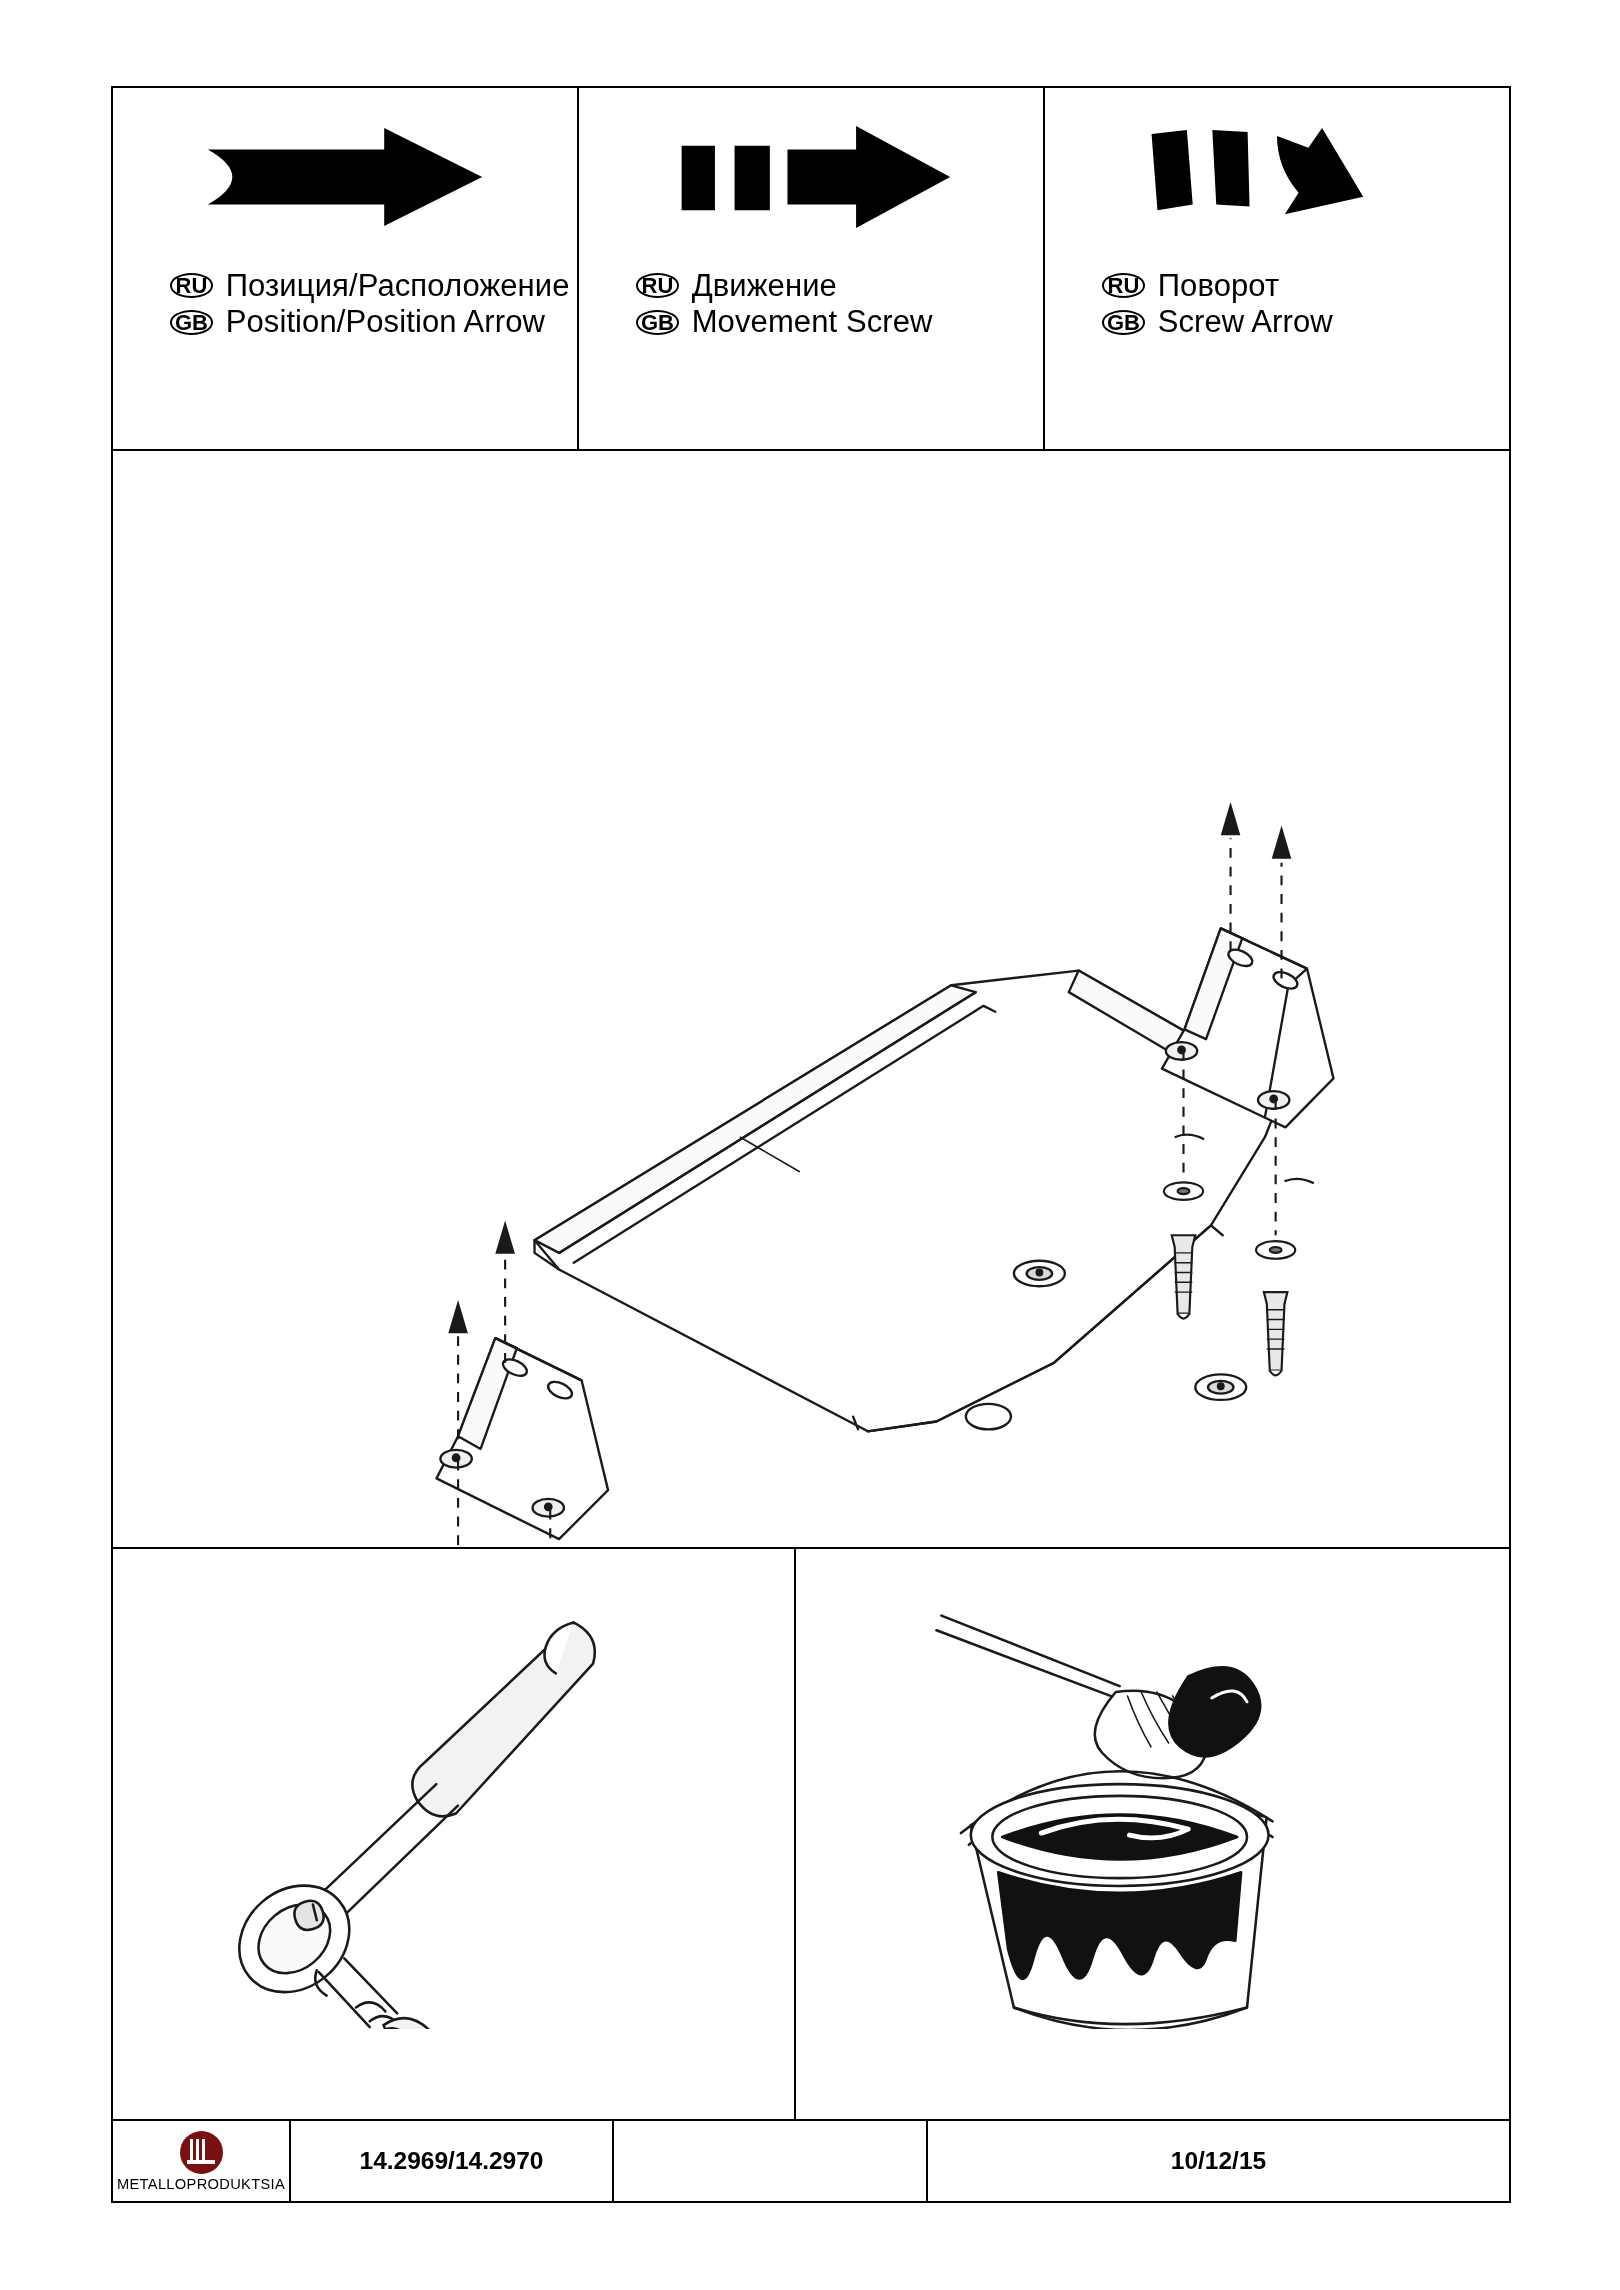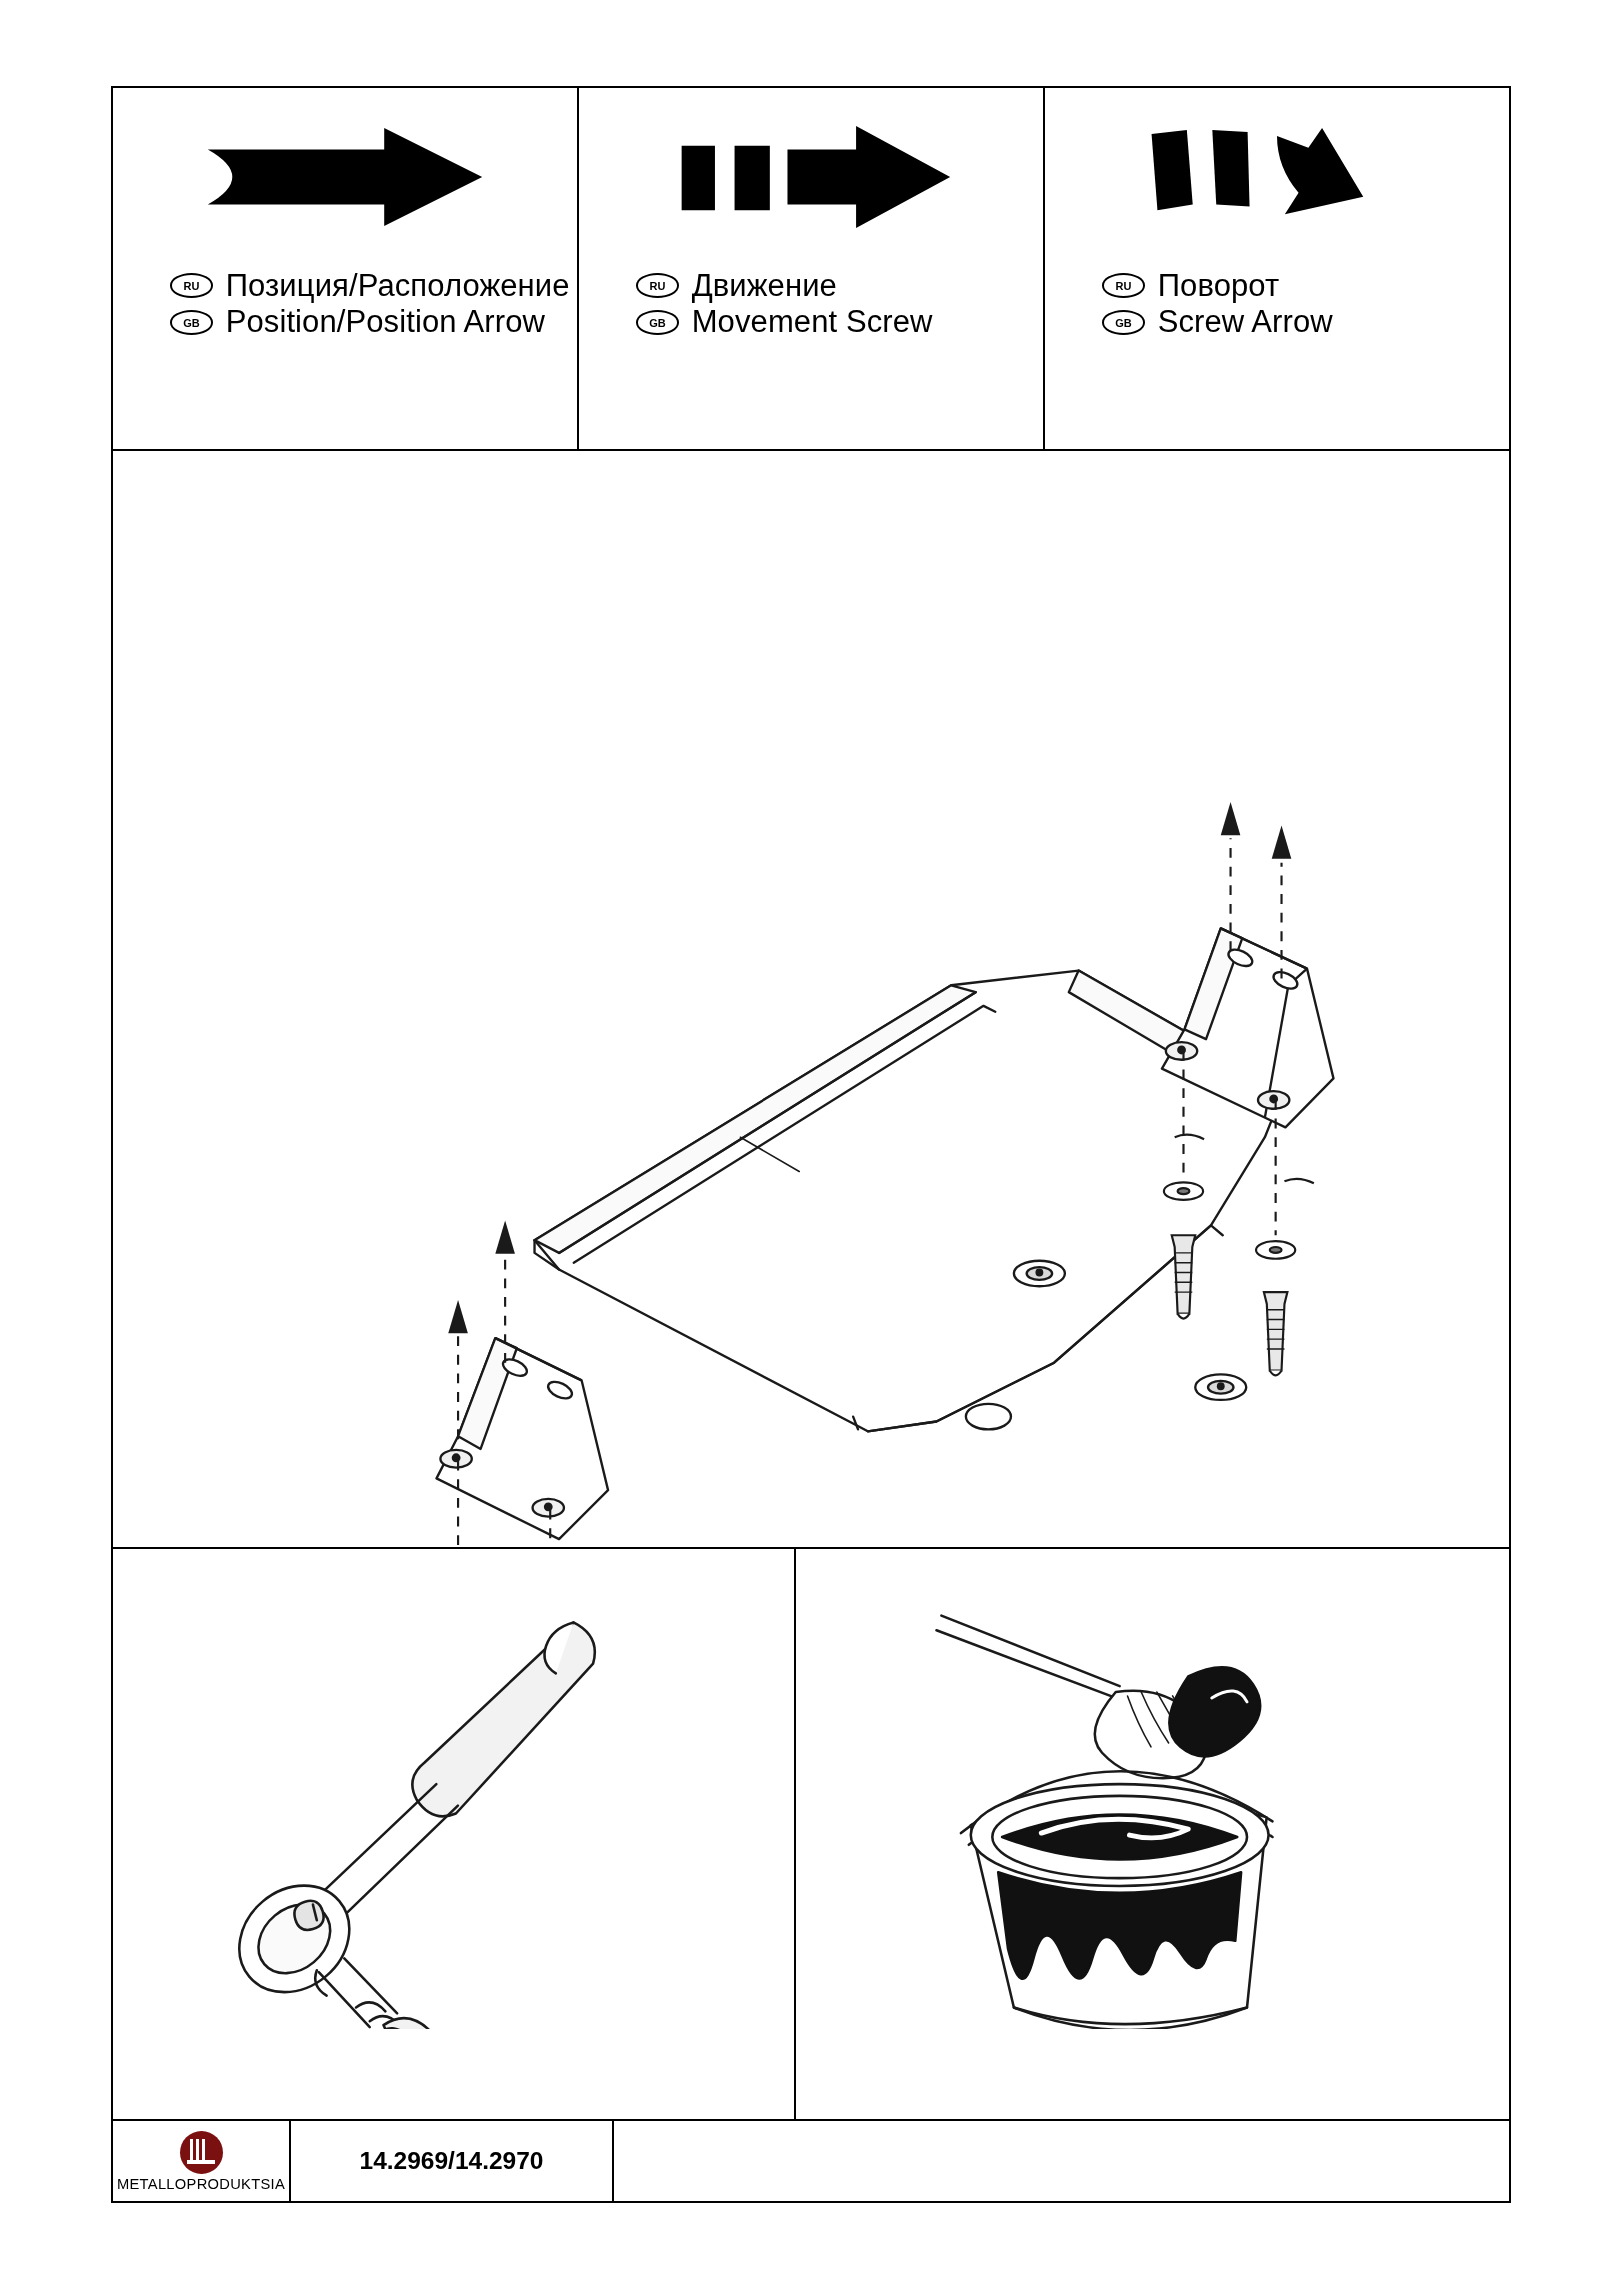--- a/index.html
+++ b/index.html
@@ -56,21 +56,21 @@
     display: flex;
     align-items: center;
     height: 33px;
     margin-bottom: 3.9px;
   }
   .lang-badge {
     width: 43px;
     height: 24.5px;
     border: 2.5px solid #000;
     border-radius: 50%;
-    font-size: 11px;
+    font-size: 22px;
     font-weight: bold;
     line-height: 22.5px;
     text-align: center;
     box-sizing: border-box;
     margin-right: 12.7px;
     flex: 0 0 auto;
     font-family: "Liberation Sans", sans-serif;
   }
   .lang-text {
     font-size: 31px;
@@ -429,16 +429,17 @@
     </div>
   </div>
 
   <div class="footer">
     <div class="footer-cell fc-logo">
       <div class="logo-mark"></div>
       <div class="logo-text">METALLOPRODUKTSIA</div>
     </div>
     <div class="footer-cell fc-code">14.2969/14.2970</div>
     <div class="footer-cell fc-blank"></div>
+    <div class="footer-cell fc-date">10/12/15</div>
   </div>
 
 </div>
 
 
 </body></html>

